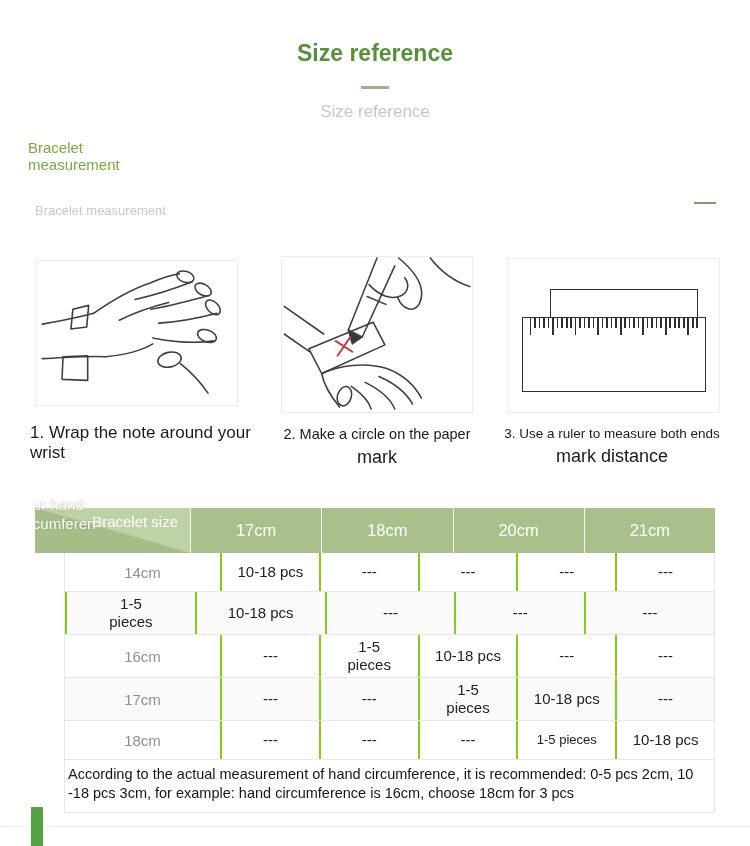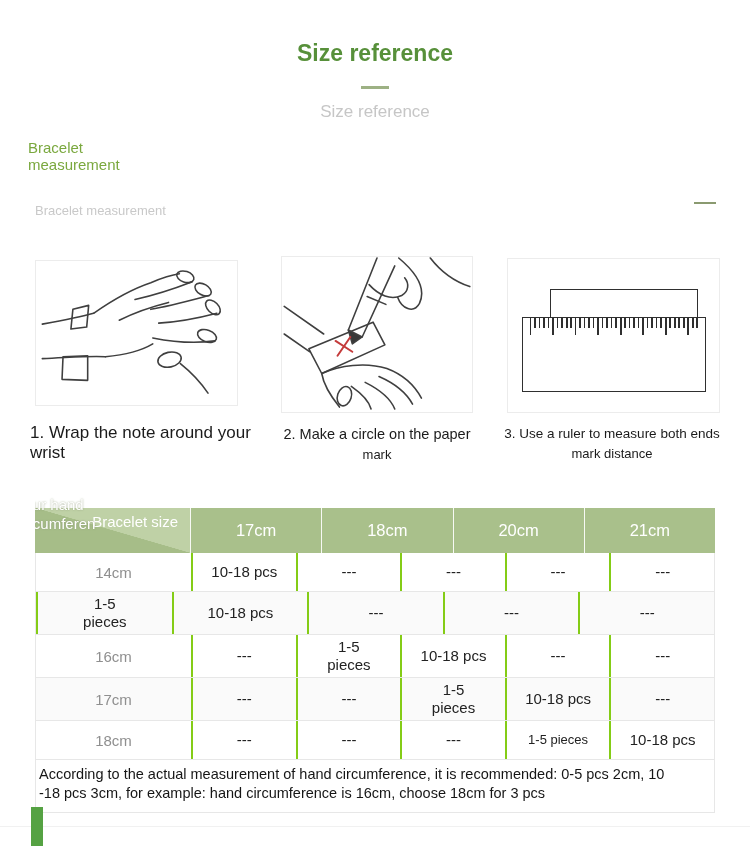--- a/index.html
+++ b/index.html
@@ -30,34 +30,34 @@
                  border:1.5px solid #2f2f2f; background:#fff; }
   .ticks-short { position:absolute; left:7px; top:0; right:7px; height:10px;
                  background:repeating-linear-gradient(to right,#2f2f2f 0 1.5px,transparent 1.5px 4.5px); }
   .ticks-long  { position:absolute; left:7px; top:0; right:7px; height:17px;
                  background:repeating-linear-gradient(to right,#2f2f2f 0 1.5px,transparent 1.5px 22.5px); }
 
   .cap { color:#1b1b1b; }
   .cap1 { position:absolute; top:423px; left:30px;  width:222px; font-size:17px; line-height:20px; }
   .cap2 { position:absolute; top:426px; left:268px; width:218px; text-align:center; font-size:14.5px; }
   .cap3 { position:absolute; top:426px; left:496px; width:232px; text-align:center; font-size:13.5px; white-space:nowrap; }
-  .cap .em { font-size:13px; margin-top:5px; white-space:normal; }
+  .cap .em { font-size:18px; margin-top:5px; white-space:normal; }
 
   .size-table { position:absolute; top:508px; left:35px; width:680px; }
   .thead { display:flex; height:45px; background:#a9c08b; }
   .corner { position:relative; width:155px; flex:none;
             background:linear-gradient(to bottom left,#bfd1a6 49.5%,#a6bd88 50%); }
   .corner-top { position:absolute; top:5px; right:12px; color:#fff; font-size:15px; }
   .corner-side { position:absolute; top:-13px; left:-18px; width:82px; color:#fff;
                  font-size:15px; line-height:19px; overflow-wrap:break-word;
                  clip-path:inset(0 0 0 18px); text-shadow:0 0 2px rgba(140,150,118,.85); }
   .hcell { flex:1; display:flex; align-items:center; justify-content:center;
            color:#fff; font-size:16.5px; border-left:1px solid rgba(255,255,255,.9); }
 
-  .tbody { border:1px solid #e7e7e7; border-top:none; }
+  .tbody { border:1px solid #e7e7e7; border-top:none;margin-left:29px; }
   .trow { display:flex; min-height:39px; border-bottom:1px solid #e7e7e7; }
   .trow:nth-child(even) { background:#fafafa; }
   .rlabel { width:155px; flex:none; display:flex; align-items:center; justify-content:center;
             color:#8f8f8f; font-size:15px; }
   .tcell { flex:1; display:flex; align-items:center; justify-content:center;
            font-size:15px; color:#222; border-left:2px solid #84cc16;
            white-space:pre-line; text-align:center; line-height:18px; padding:3px 4px; }
   .tcell.small-val { font-size:13px; }
   .tnote { padding:5px 4px 9px 3px; font-size:14.5px; line-height:19px; color:#161616;
            white-space:pre-line; }

